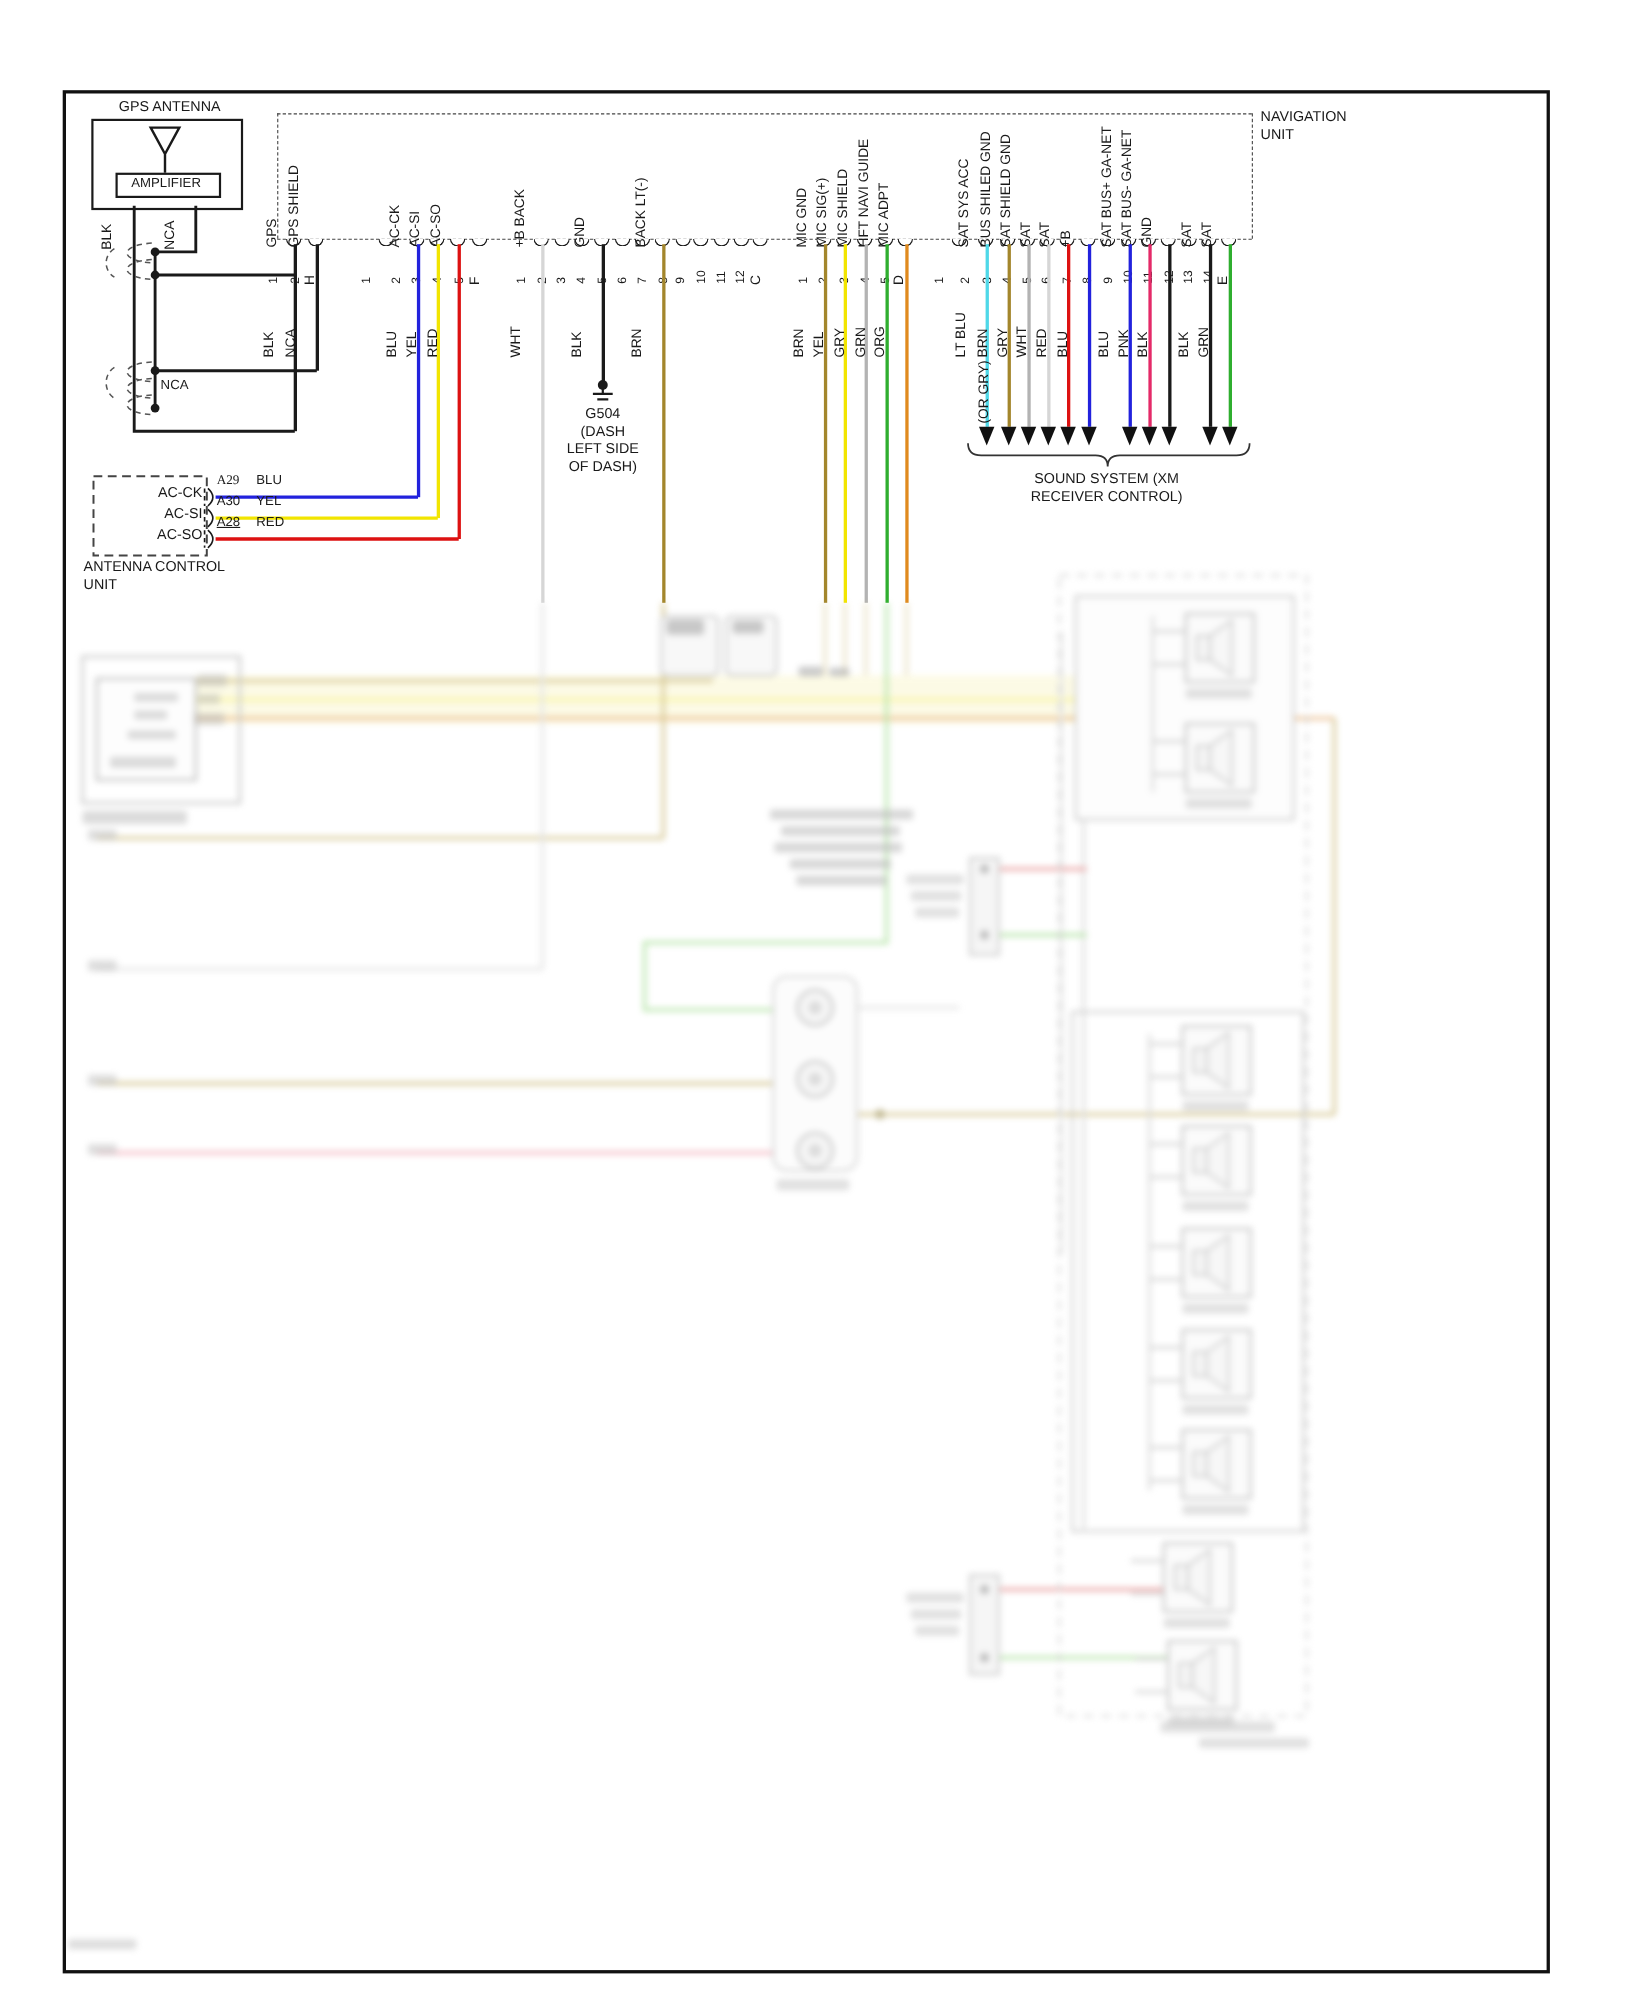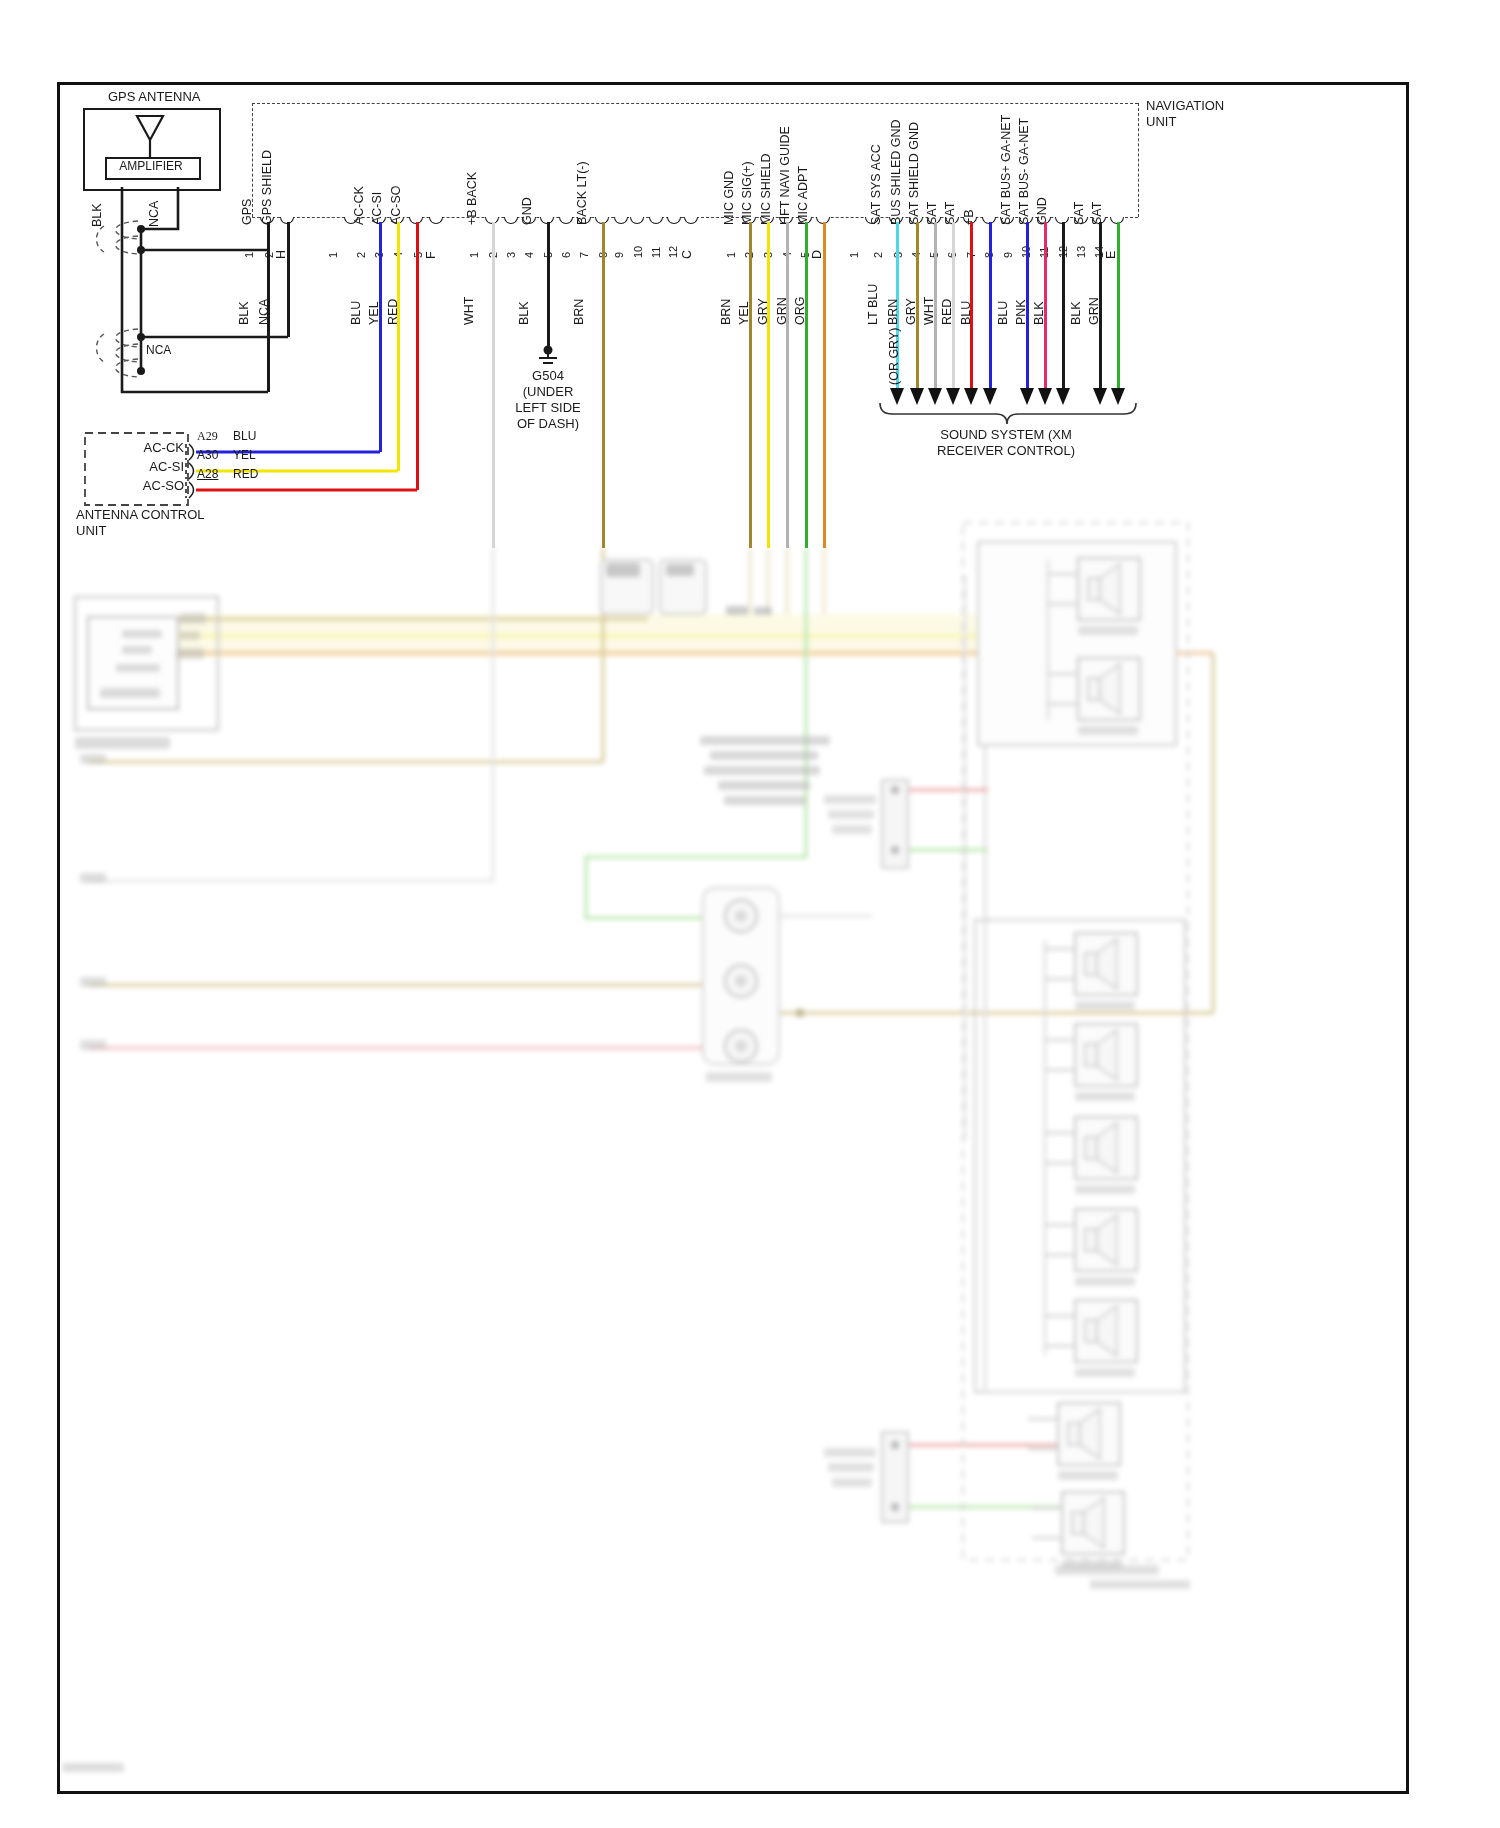--- a/index.html
+++ b/index.html
@@ -82,21 +82,21 @@
 
     <g stroke="#1a1a1a" stroke-width="2" fill="none">
       <path d="M548,347 V358 M539,358 H557 M543,363 H553"></path>
     </g>
     <circle cx="548" cy="350" r="4.5" fill="#1a1a1a"></circle>
 
     <path d="M880,403 Q880,414 892,414 L996,414 Q1007,414 1007,424 Q1007,414 1018,414 L1124,414 Q1136,414 1136,403" fill="none" stroke="#333" stroke-width="1.6"></path>
   </svg>
 
   <div class="htext ctr" style="left:498px;top:368px;width:100px;">G504</div>
-  <div class="htext ctr" style="left:498px;top:384px;width:100px;">(UNDER</div>
+  <div class="htext ctr" style="left:498px;top:384px;width:100px;">(DASH</div>
   <div class="htext ctr" style="left:498px;top:400px;width:100px;">LEFT SIDE</div>
   <div class="htext ctr" style="left:498px;top:416px;width:100px;">OF DASH)</div>
 
   <div class="htext" style="left:76px;top:507px;">ANTENNA CONTROL</div>
   <div class="htext" style="left:76px;top:523px;">UNIT</div>
 
   <div class="htext ctr" style="left:906px;top:427px;width:200px;">SOUND SYSTEM (XM</div>
   <div class="htext ctr" style="left:906px;top:443px;width:200px;">RECEIVER CONTROL)</div>
 
   <div id="sharp">

